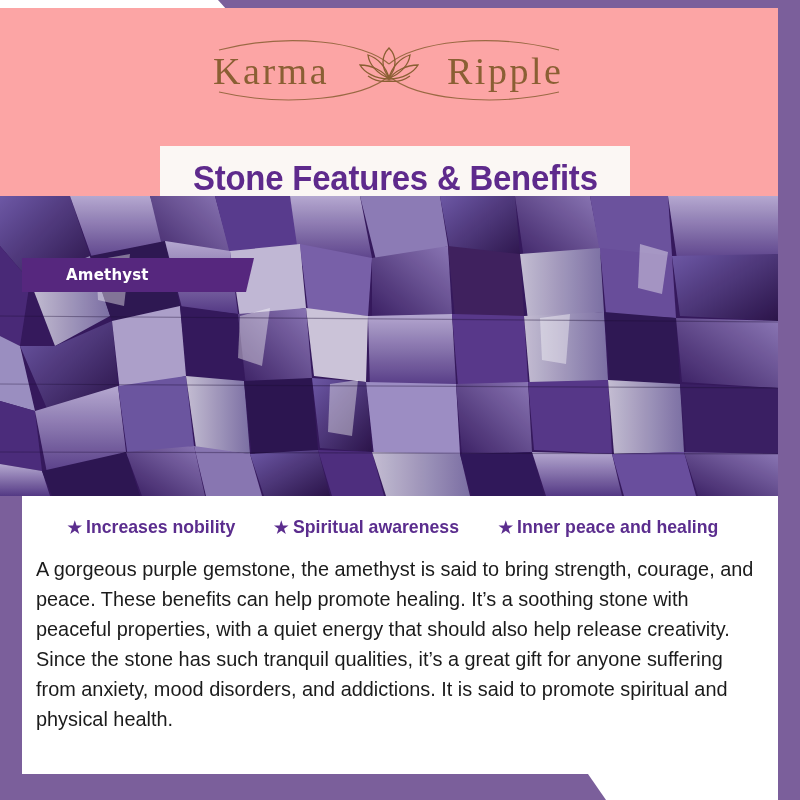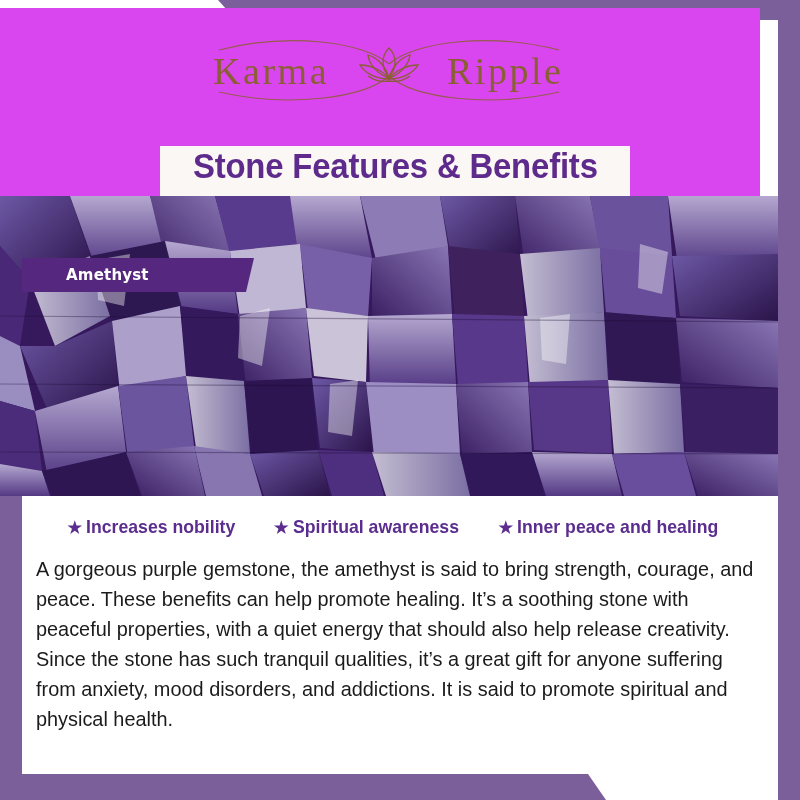--- a/index.html
+++ b/index.html
@@ -46,45 +46,44 @@
     position: absolute;
     bottom: 0; left: 0;
     width: 22px; height: 640px;
     background: #7b5f9b;
   }
 
   
   .header {
     position: absolute;
     top: 8px; left: 0;
-    width: 720px;
+    width: 778px;
     height: 188px;
-    background: #d946ef;
-    padding-left: 40px;
+    background: #fca5a5;
   }
   .logo-wrap {
     position: absolute;
     top: 26px; left: 0;
     width: 778px;
     height: 74px;
     display: flex;
     align-items: center;
     justify-content: center;
   }
   .logo-svg { display: block; }
 
   .title-band {
     position: absolute;
     left: 160px;
     top: 138px;
     width: 470px;
     height: 52px;
     background: #fbf7f4;
     display: flex;
-    align-items: flex-start;
+    align-items: flex-end;
     justify-content: center;
   }
   .title-text {
     font-family: "Liberation Sans Narrow", "Liberation Sans", sans-serif;
     font-weight: bold;
     font-size: 35px;
     letter-spacing: -0.2px;
     color: #5e2a8c;
     white-space: nowrap;
     transform: scaleX(0.94);

